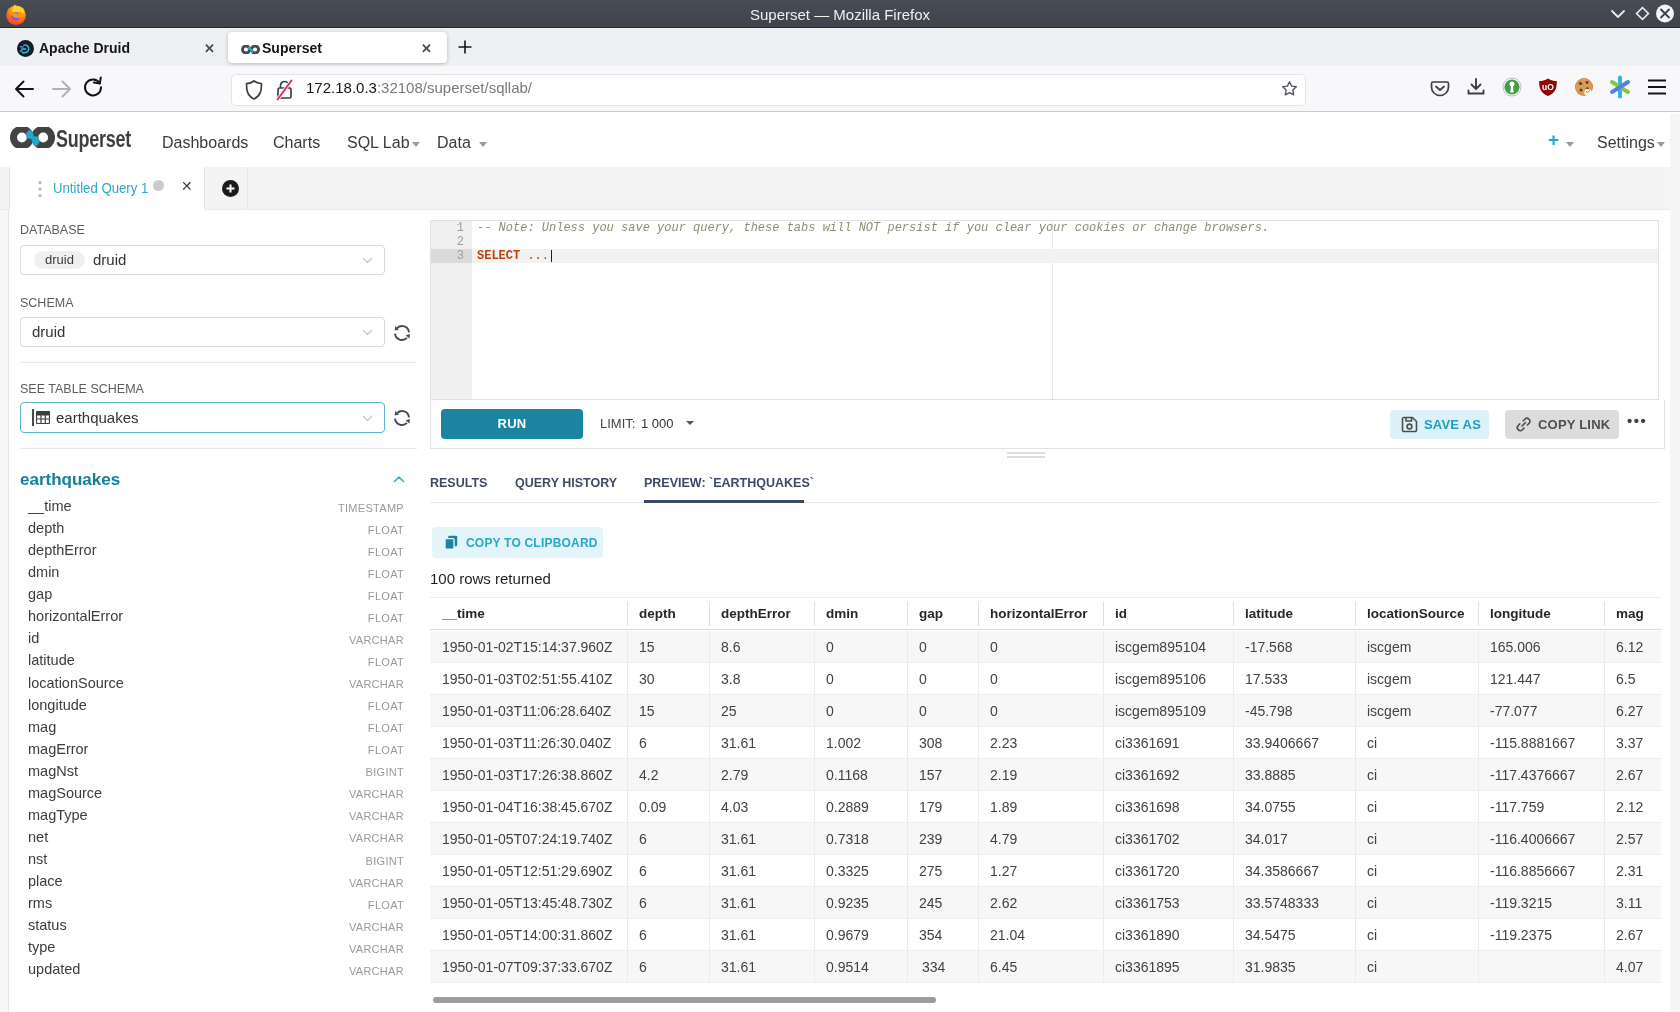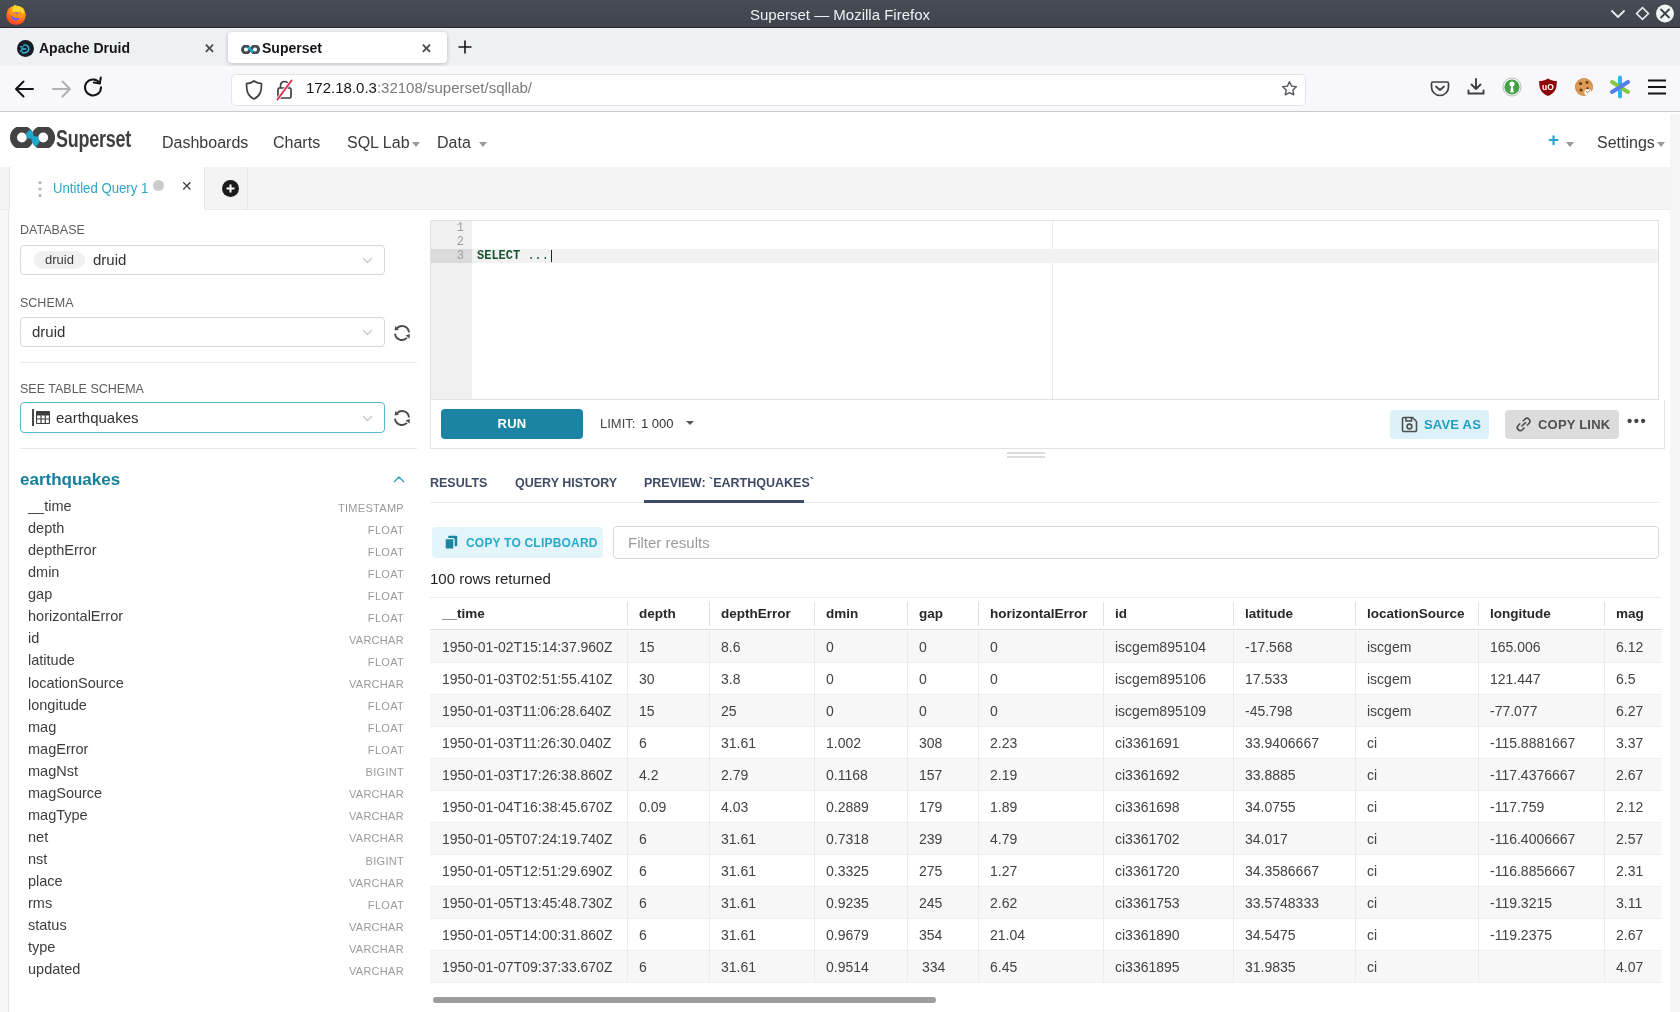--- a/index.html
+++ b/index.html
@@ -38,21 +38,21 @@
   .sel { left:20px; width:365px; height:30px; border:1px solid #d9d9d9; border-radius:4px; background:#fff; }
   .chev { width:11px; height:11px; }
   .divider { left:20px; width:397px; height:1px; background:#e8e8e8; }
   .colname { font-size:14.5px; color:#3d3d3d; }
   .coltype { font-size:11px; color:#9a9a9a; letter-spacing:0.3px;margin-left:48px; }
 
   
   #editor { left:430px; top:220px; width:1229px; height:180px; border:1px solid #e2e2e2; border-bottom:1px solid #e0e0e0; background:#fff; }
   #gutter { left:0; top:0; width:41px; height:178px; background:#f0f0f0; }
   .lnum { width:33px; text-align:right; font-family:"Liberation Mono", monospace; font-size:12px; color:#9e9e9e; }
-  .eline { left:46px; font-family:"Liberation Mono", monospace; font-size:12px; color:#14532d; white-space:pre; }
+  .eline { left:46px; font-family:"Liberation Mono", monospace; font-size:12px; color:#c2410c; white-space:pre; }
   #toolbar { left:430px; top:400px; width:1235px; height:49px; background:#fff; border:1px solid #e2e2e2; border-top:none; }
   #runbtn { left:10px; top:9px; width:142px; height:30px; background:#1b84a2; border-radius:4px; color:#fff; font-size:13px; font-weight:bold; text-align:center; line-height:30px; letter-spacing:0.3px; }
 
   
   .rtab { font-size:12.5px; font-weight:bold; color:#404c63; letter-spacing:0; }
   #rborder { left:430px; top:502px; width:1229px; height:1px; background:#e9e9e9; }
   #filterbox { left:613px; top:526px; width:1046px; height:33px; border:1px solid #d9d9d9; border-radius:4px; background:#fff; }
   #dtable { left:430px; top:597px; width:1231px; height:386px; overflow:hidden; }
   .hcell { font-size:13.5px; font-weight:bold; color:#282828; }
   .dcell { font-size:14px; color:#424242; }
@@ -338,20 +338,21 @@
 
   <div class="abs" id="editor">
     <div class="abs" style="left:621px;top:0;width:1px;height:178px;background:#eaeaea;"></div>
     <div class="abs" style="left:41px;top:28px;width:1186px;height:14px;background:#f2f2f2;"></div>
     <div class="abs" id="gutter">
       <div class="abs" style="left:0;top:28px;width:41px;height:14px;background:#dadada;"></div>
       <div class="abs lnum" style="top:0;">1</div>
       <div class="abs lnum" style="top:14px;">2</div>
       <div class="abs lnum" style="top:28px;">3</div>
     </div>
+    <div class="abs eline" style="top:0;color:#8e8e78;font-style:italic;">-- Note: Unless you save your query, these tabs will NOT persist if you clear your cookies or change browsers.</div>
     <div class="abs eline" style="top:28px;"><b>SELECT</b> ...</div>
     <div class="abs" style="left:119.5px;top:29px;width:1.5px;height:12px;background:#222;"></div>
   </div>
 
   <div class="abs" id="toolbar">
     <div class="abs" id="runbtn">RUN</div>
     <div class="abs" style="left:169px;top:16px;font-size:13px;color:#454545;">LIMIT:</div>
     <div class="abs" style="left:210px;top:16px;font-size:13px;color:#333;">1 000</div>
     <div class="abs caret" style="left:255px;top:21px;border-left-width:4px;border-right-width:4px;border-top-width:4.5px;border-top-color:#555;"></div>
     <div class="abs" id="saveas" style="left:959px;top:10px;width:99px;height:29px;background:#ddf1f9;border-radius:4px;">
@@ -387,23 +388,20 @@
   <div class="abs" style="left:644px;top:500px;width:160px;height:3px;background:#3d4a66;"></div>
 
   <div class="abs" id="copyclip" style="left:432px;top:527px;width:171px;height:31px;background:#e3f4fa;border-radius:4px;">
     <div class="abs copyic" style="left:12px;top:8px;width:14px;height:15px;">
         <svg width="14" height="15" viewBox="0 0 14 15">
       <rect x="4.2" y="0.8" width="9" height="10.5" rx="1" fill="#1985a0"></rect>
       <rect x="1" y="3.6" width="9" height="10.5" rx="1" fill="#1985a0" stroke="#e3f4fa" stroke-width="1.4"></rect>
     </svg>
       </div>
     <div class="abs" style="left:34px;top:9px;font-size:12px;font-weight:bold;color:#27a9c9;letter-spacing:0.2px;white-space:nowrap;">COPY TO CLIPBOARD</div>
-  </div>
-  <div class="abs" id="filterbox">
-    <div class="abs" style="left:14px;top:7px;font-size:15px;color:#9b9b9b;">Filter results</div>
   </div>
   <div class="abs" style="left:430px;top:570px;font-size:15px;color:#1f1f1f;">100 rows returned</div>
 
   <div class="abs" id="dtable">
     <div class="abs" style="left:0;top:0;width:1231px;height:33px;background:#fff;border-top:1px solid #ececec;border-bottom:1px solid #d9d9d9;"></div>
     <div class="abs hcell" style="left:12px;top:9px;">__time</div>
     <div class="abs hcell" style="left:209px;top:9px;">depth</div>
     <div class="abs hcell" style="left:291px;top:9px;">depthError</div>
     <div class="abs hcell" style="left:396px;top:9px;">dmin</div>
     <div class="abs hcell" style="left:489px;top:9px;">gap</div>

